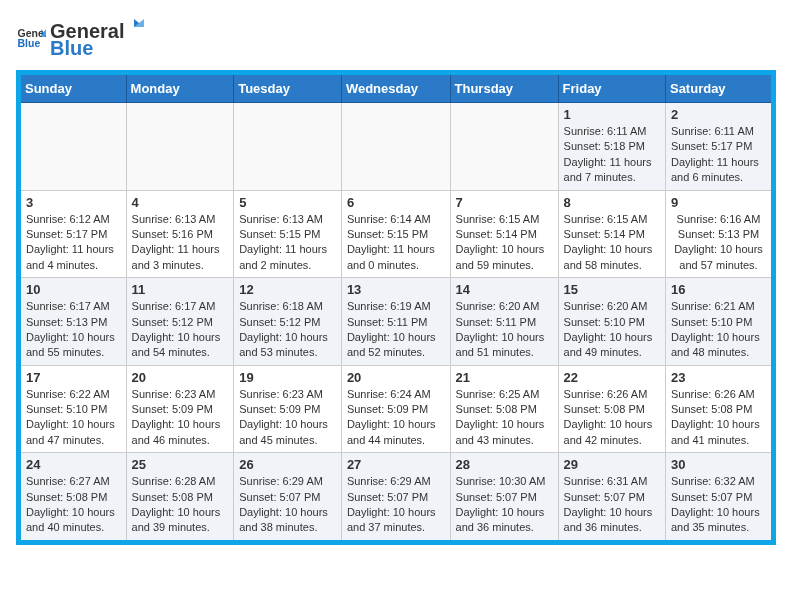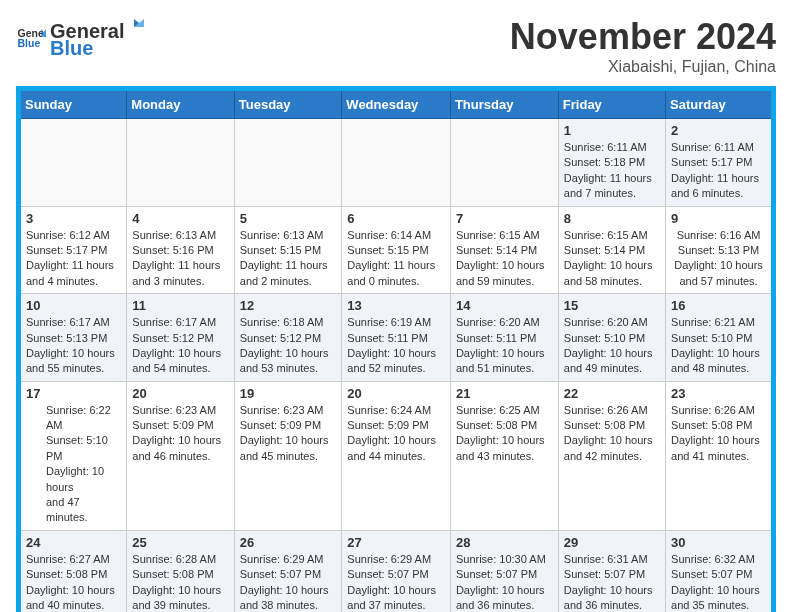--- a/index.html
+++ b/index.html
@@ -89,24 +89,20 @@
       <div style="display:flex; align-items:baseline; gap:0px;">
         <span style="font-size:20px; font-weight:bold; color:#333;">General</span>
         <svg width="22" height="22" viewBox="0 0 22 22">
           <polygon points="10,3 20,11 10,11" fill="#2a7ac7"></polygon>
           <polygon points="10,11 20,3 20,11" fill="#6ab0e8"></polygon>
         </svg>
       </div>
       <div style="font-size:20px; font-weight:bold; color:#2a7ac7; margin-top:-6px;">Blue</div>
     </div>
   </div>
-  <div class="title-area">
-    <div class="month-title">November 2024</div>
-    <div class="subtitle">Xiabaishi, Fujian, China</div>
-  </div>
 </div>
 
 <table class="calendar">
   <thead>
     <tr id="calendar-header-row">
     <th>Sunday</th>
         <th>Monday</th>
         <th>Tuesday</th>
         <th>Wednesday</th>
         <th>Thursday</th>
@@ -234,21 +230,21 @@
           <span class="day-number">16</span>
           <div class="day-info" style="white-space: pre-line;">Sunrise: 6:21 AM
 Sunset: 5:10 PM
 Daylight: 10 hours
 and 48 minutes.</div>
         </td>
       </tr>
       <tr>
         <td>
           <span class="day-number">17</span>
-          <div class="day-info" style="white-space: pre-line; margin-left: 20px;">Sunrise: 6:22 AM
+          <div class="day-info" style="white-space: pre-line;">Sunrise: 6:22 AM
 Sunset: 5:10 PM
 Daylight: 10 hours
 and 47 minutes.</div>
         </td>
         <td>
           <span class="day-number">20</span>
           <div class="day-info" style="white-space: pre-line;">Sunrise: 6:23 AM
 Sunset: 5:09 PM
 Daylight: 10 hours
 and 46 minutes.</div>

